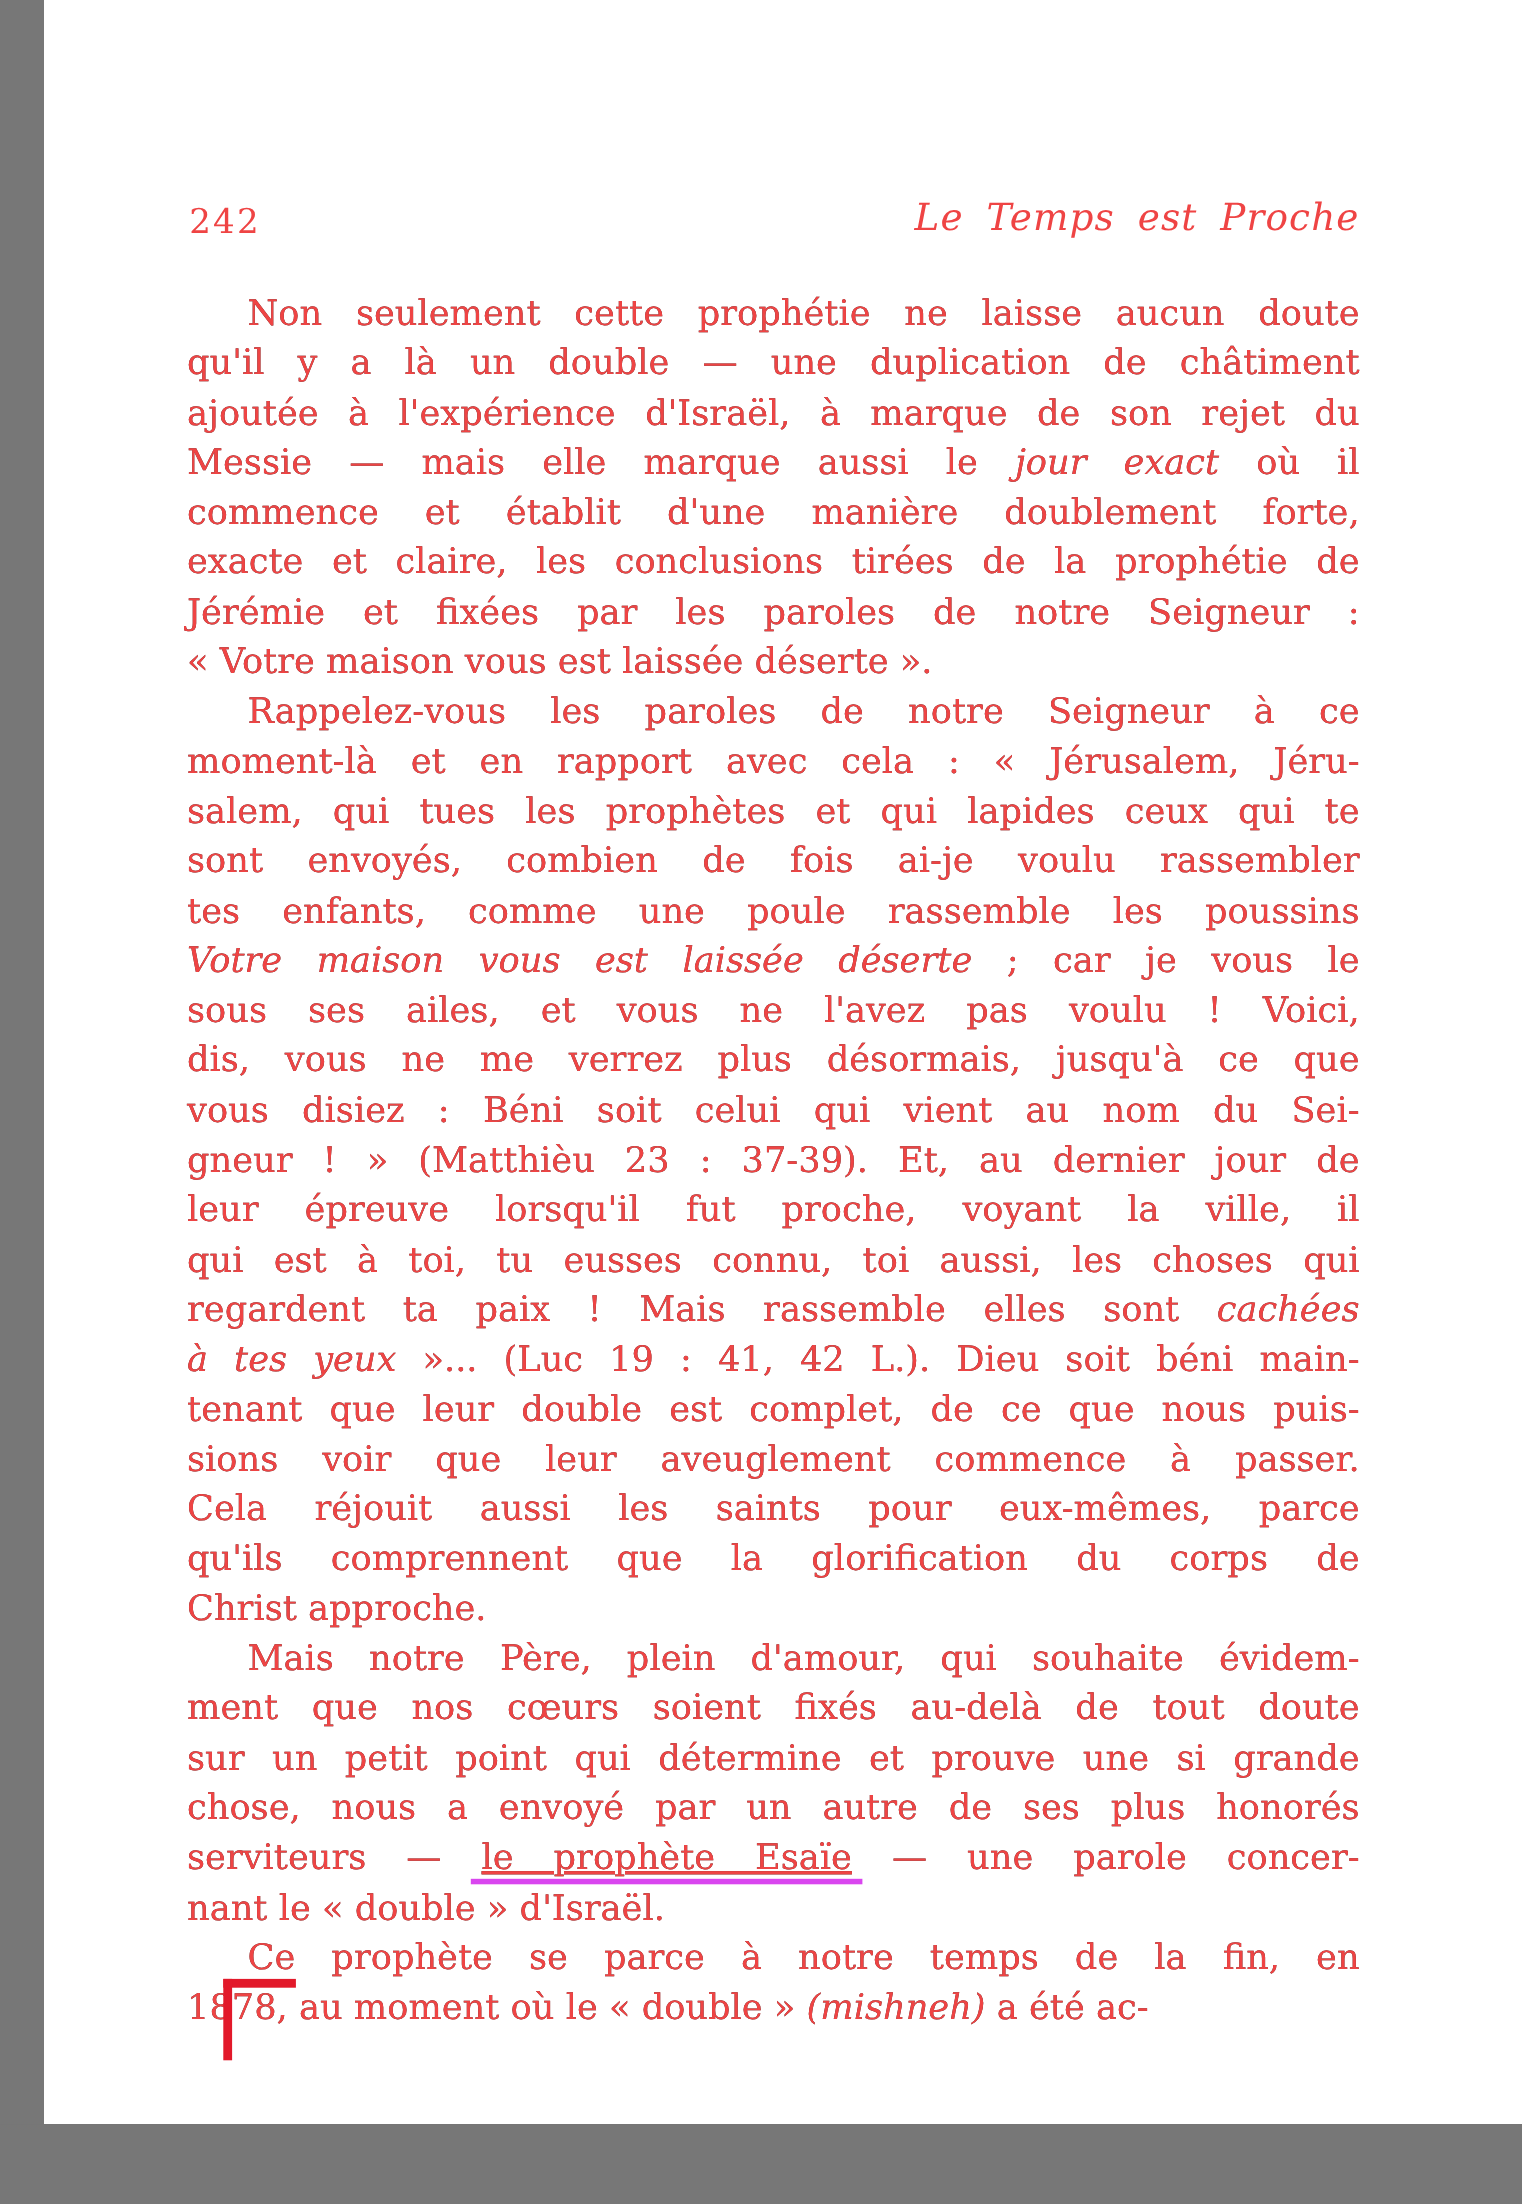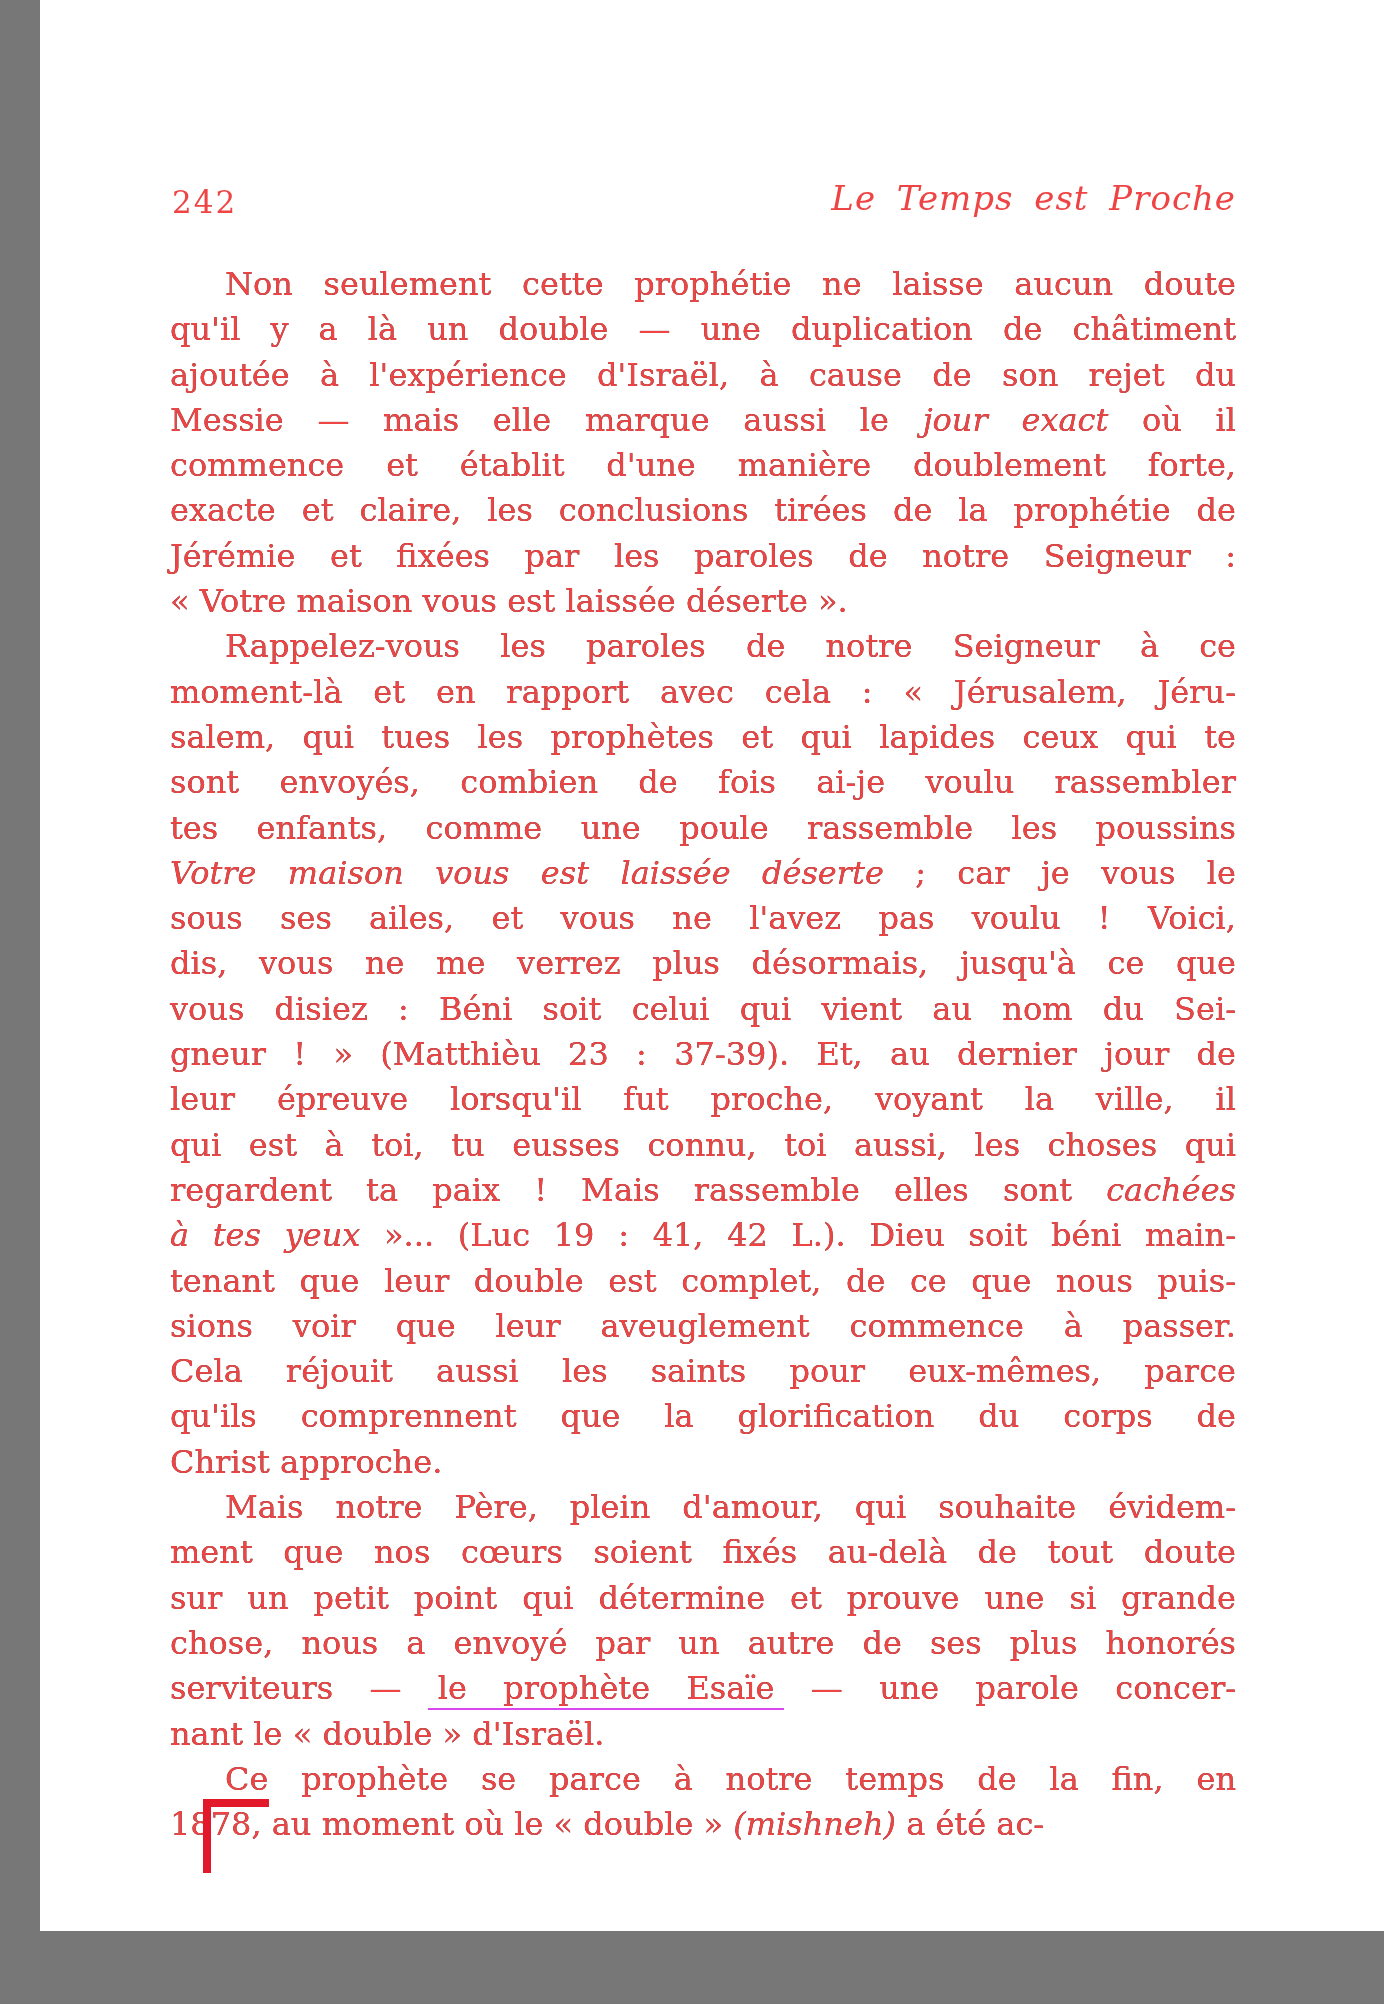--- a/index.html
+++ b/index.html
@@ -43,23 +43,24 @@
     text-align-last:justify;
     text-justify:inter-word;
     white-space:normal;
     height:45.3px;
     overflow:visible;
   }
   .para .line.last { text-align-last:left; }
   .para .line:first-child { text-indent:55px; }
   .it { font-style:italic; }
   .redline {
-    border-bottom:2px solid #d946ef;
+    border-bottom:5px solid #d946ef;
     padding:0 10px 1px 10px;
     margin:0 -10px;
+    text-decoration:underline;
   }
   #red-bracket {
     position:absolute;
     left:163px; top:1799px;
     width:58px; height:66px;
     border-left:8px solid #e2192a;
     border-top:8px solid #e2192a;
   }
 </style>
 </head>
@@ -68,21 +69,21 @@
 <div id="page">
   <div id="header">
     <span id="page-number">242</span>
     <span id="running-title">Le Temps est Proche</span>
   </div>
 
   <div id="body-text">
       <div class="para">
         <div class="line"><span>Non seulement cette prophétie ne laisse aucun doute</span></div>
         <div class="line"><span>qu'il y a là un double — une duplication de châtiment</span></div>
-        <div class="line"><span>ajoutée à l'expérience d'Israël, à cause de son rejet du</span></div>
+        <div class="line"><span>ajoutée à l'expérience d'Israël, à marque de son rejet du</span></div>
         <div class="line"><span>Messie — mais elle marque aussi le </span><span class="it">jour exact</span><span> où il</span></div>
         <div class="line"><span>commence et établit d'une manière doublement forte,</span></div>
         <div class="line"><span>exacte et claire, les conclusions tirées de la prophétie de</span></div>
         <div class="line"><span>Jérémie et fixées par les paroles de notre Seigneur :</span></div>
         <div class="line last"><span>« Votre maison vous est laissée déserte ».</span></div>
       </div>
       <div class="para">
         <div class="line"><span>Rappelez-vous les paroles de notre Seigneur à ce</span></div>
         <div class="line"><span>moment-là et en rapport avec cela : « Jérusalem, Jéru-</span></div>
         <div class="line"><span>salem, qui tues les prophètes et qui lapides ceux qui te</span></div>

